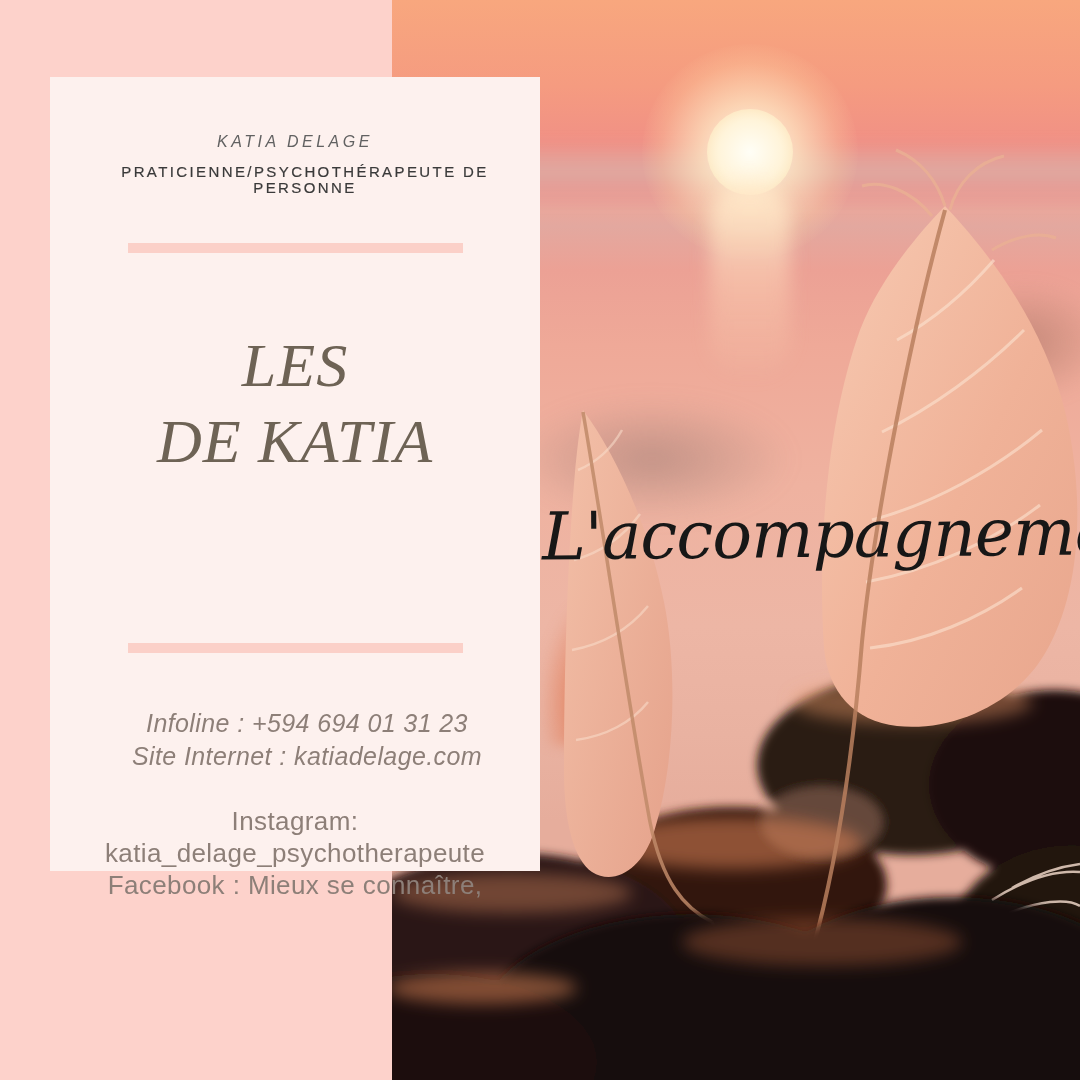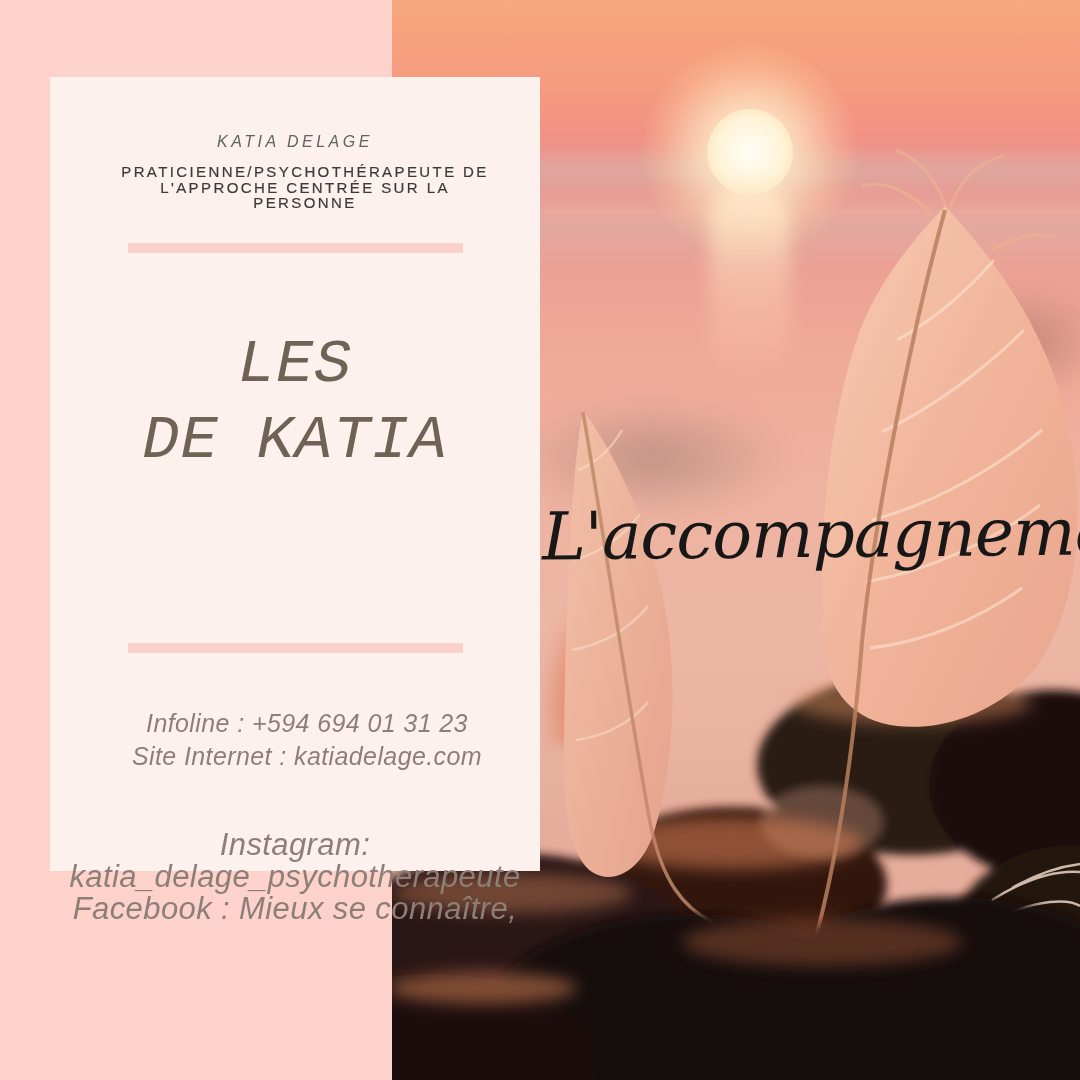--- a/index.html
+++ b/index.html
@@ -54,24 +54,24 @@
   }
   
   .card{position:absolute;left:50px;top:77px;width:490px;height:794px;background:var(--card-bg);}
   .card > *{position:absolute;left:0;width:100%;text-align:center;}
   .brand{top:56px;font-size:16px;font-style:italic;letter-spacing:3.5px;color:var(--brand-text);line-height:18px;}
   .credentials{top:87px;font-size:15px;letter-spacing:2.4px;color:var(--credentials-text);line-height:15.5px;font-weight:bold;
     -webkit-text-stroke:.2px var(--credentials-text);font-weight:normal;padding-left:10px;}
   .divider{left:78px;width:335px;height:10px;background:var(--divider);}
   .divider-top{top:166px;}
   .divider-bottom{top:566px;}
-  .title{top:250px;font-family:Liberation Mono, monospace;font-style:italic;font-weight:normal;
+  .title{top:250px;font-family:Liberation Serif, serif;font-style:italic;font-weight:normal;
     font-size:62px;line-height:76px;letter-spacing:1px;color:var(--title-text);}
   .contact{top:630px;font-size:25px;font-style:italic;line-height:33px;letter-spacing:.4px;color:var(--contact-text);margin-left:12px;}
-  .social{top:728px;font-size:31px;font-style:italic;line-height:32px;letter-spacing:.4px;color:var(--contact-text);margin-top:24px;}
+  .social{top:728px;font-size:26px;line-height:32px;letter-spacing:.4px;color:var(--contact-text);}
 </style>
 </head>
 <body>
 
 <div class="canvas">
 
   <div class="pink-panel"></div>
 
   <div class="photo">
     <div class="horizon-haze"></div>
@@ -154,21 +154,20 @@
       </g>
     </svg>
 
     <div class="caption">L'accompagnement</div>
   </div>
 
   <div class="card">
     <div class="brand">KATIA DELAGE</div>
     <div class="credentials">
       <div>PRATICIENNE/PSYCHOTHÉRAPEUTE DE</div>
-      <div>L'APPROCHE CENTRÉE SUR LA</div>
       <div>PERSONNE</div>
     </div>
     <div class="divider divider-top"></div>
     <div class="title">
       <div>LES</div>
       <div>DE KATIA</div>
     </div>
     <div class="divider divider-bottom"></div>
     <div class="contact">
       <div>Infoline : +594 694 01 31 23</div>

